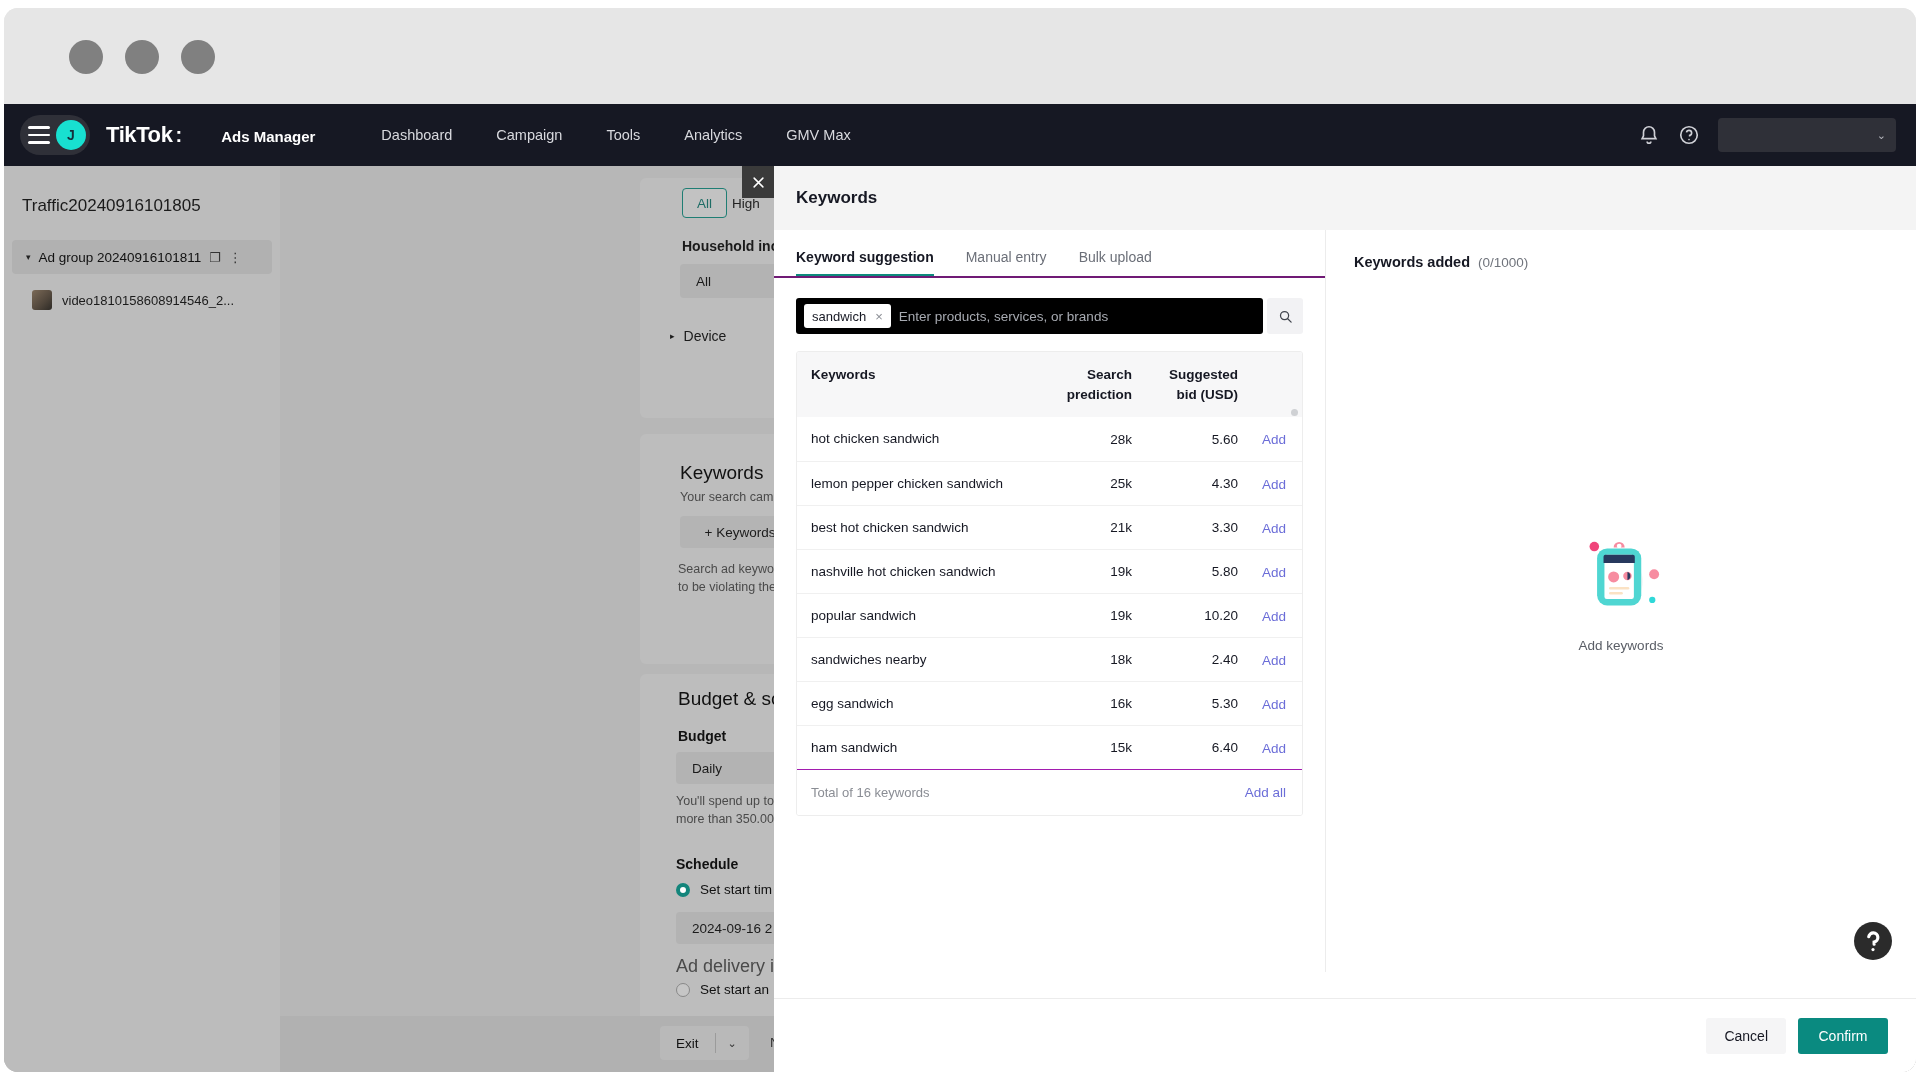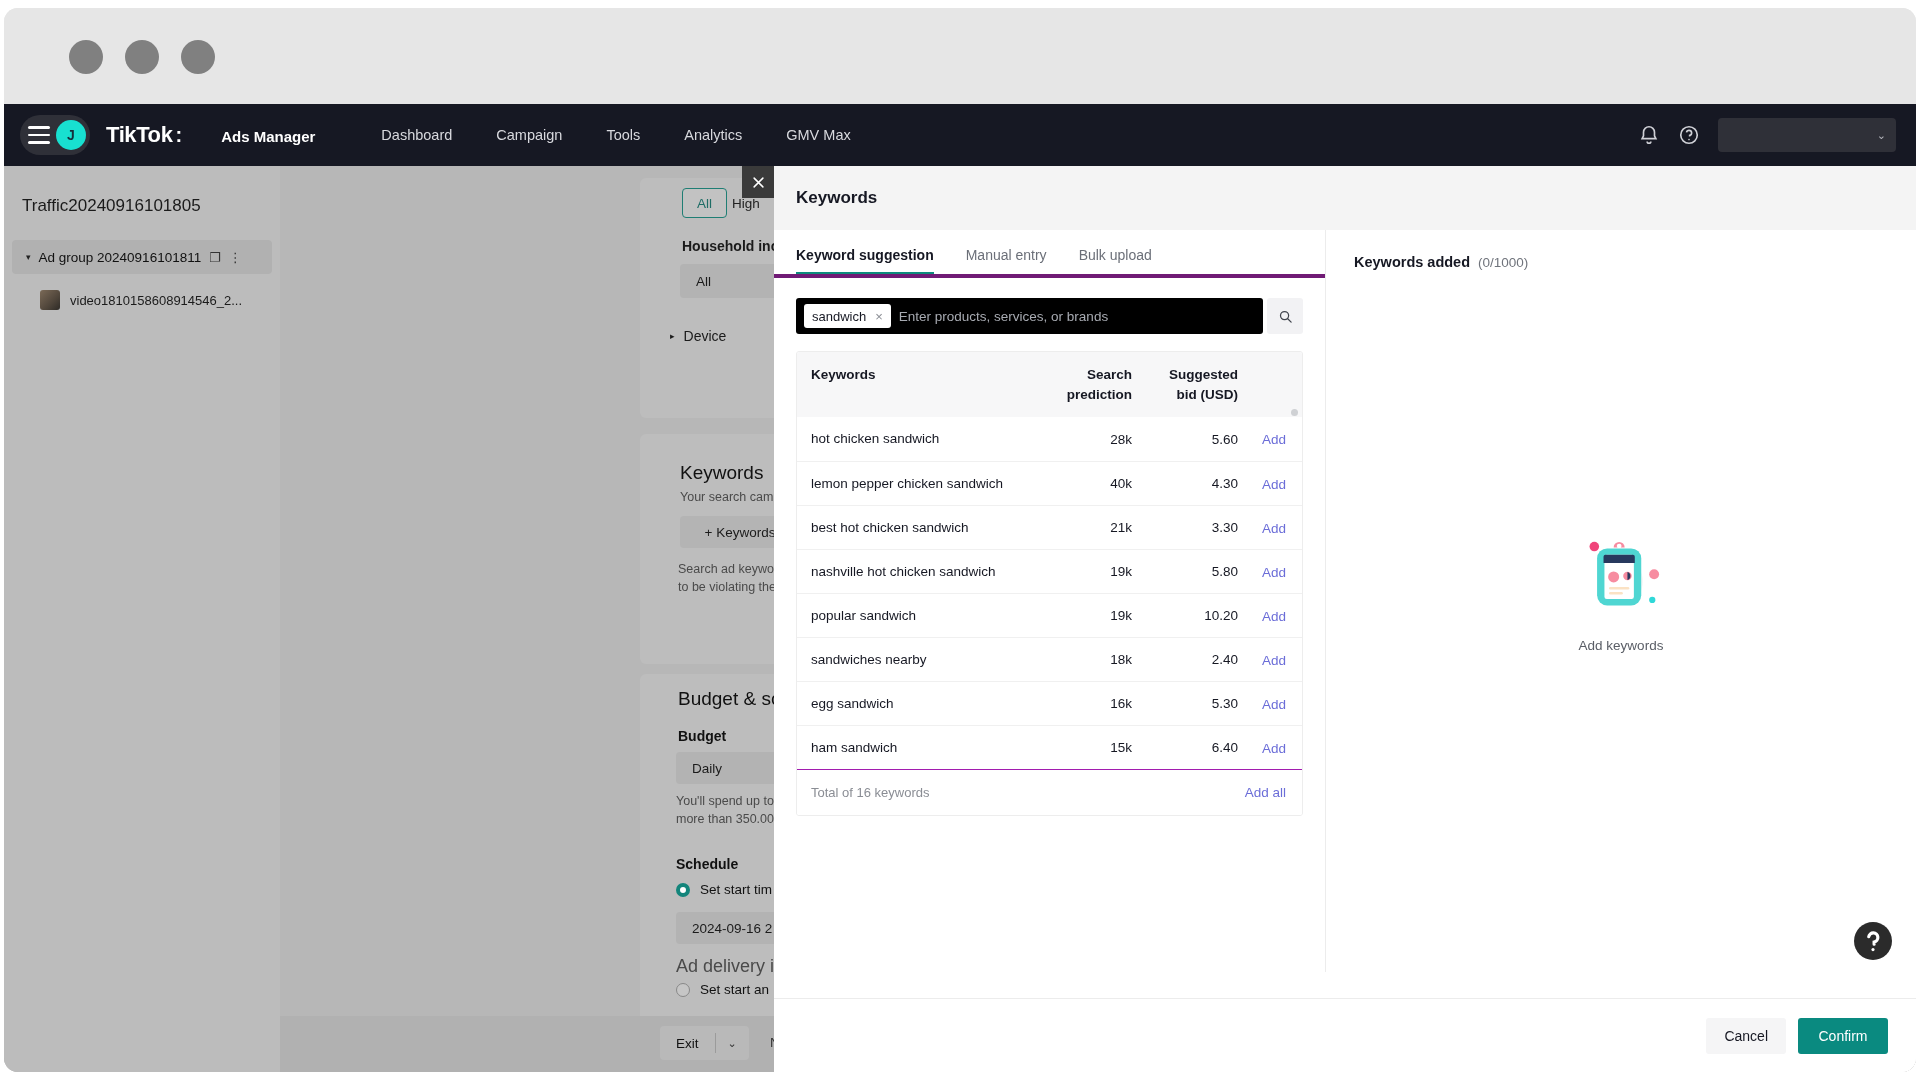--- a/index.html
+++ b/index.html
@@ -104,21 +104,21 @@
   }
   #adgroup-row {
     position: absolute; left: 8px; top: 74px; width: 260px; height: 34px;
     background: #b1b1b1; border-radius: 4px;
     display: flex; align-items: center; padding-left: 14px; gap: 8px;
   }
   #adgroup-caret { font-size: 9px; color: #222; }
   #adgroup-label { font-size: 13.5px; color: #111; white-space: nowrap; }
   .tree-mini-icon { color: #333; font-size: 13px; }
   #video-row {
-    position: absolute; left: 36px; top: 118px; width: 240px; height: 32px;
+    position: absolute; left: 28px; top: 118px; width: 240px; height: 32px;
     display: flex; align-items: center; gap: 10px;
   }
   #video-thumb {
     width: 20px; height: 20px; border-radius: 3px;
     background: linear-gradient(135deg, #7b6a57 0%, #50463b 60%, #2d2a26 100%);
   }
   #video-label { font-size: 13px; color: #1b1b1b; white-space: nowrap; }
 
   #bg-center { position: absolute; left: 276px; top: 0; right: 0; height: 100%; }
   #bg-card-top {
@@ -284,21 +284,21 @@
 
   #modal-body { flex: 1; display: flex; min-height: 0; }
 
   #modal-left {
     width: 552px; border-right: 1px solid #ececec;
     display: flex; flex-direction: column; padding: 0 0 0 0;
   }
   #tabs {
     display: flex; align-items: flex-end; height: 48px;
     padding-left: 22px; gap: 0;
-    border-bottom: 4px solid #701a75;
+    border-bottom: 2px solid #701a75;
   }
   .tab {
     font-size: 14px; color: #6b6f78; padding: 0 16px 11px 16px;
     cursor: pointer; position: relative; white-space: nowrap;
   }
   .tab:first-child { padding-left: 0; }
   .tab.active { color: #161823; font-weight: bold; }
   .tab.active::after {
     content: ""; position: absolute; left: 0; right: 16px; bottom: 0;
     height: 2.5px; background: #0e8a7d;
@@ -584,21 +584,21 @@
 
             <div id="tbody">
               <div class="trow">
                 <div class="td-kw">hot chicken sandwich</div>
                 <div class="td-sp">28k</div>
                 <div class="td-bid">5.60</div>
                 <div class="td-act"><span class="add-link">Add</span></div>
               </div>
               <div class="trow">
                 <div class="td-kw">lemon pepper chicken sandwich</div>
-                <div class="td-sp">40k</div>
+                <div class="td-sp">25k</div>
                 <div class="td-bid">4.30</div>
                 <div class="td-act"><span class="add-link">Add</span></div>
               </div>
               <div class="trow">
                 <div class="td-kw">best hot chicken sandwich</div>
                 <div class="td-sp">21k</div>
                 <div class="td-bid">3.30</div>
                 <div class="td-act"><span class="add-link">Add</span></div>
               </div>
               <div class="trow">

